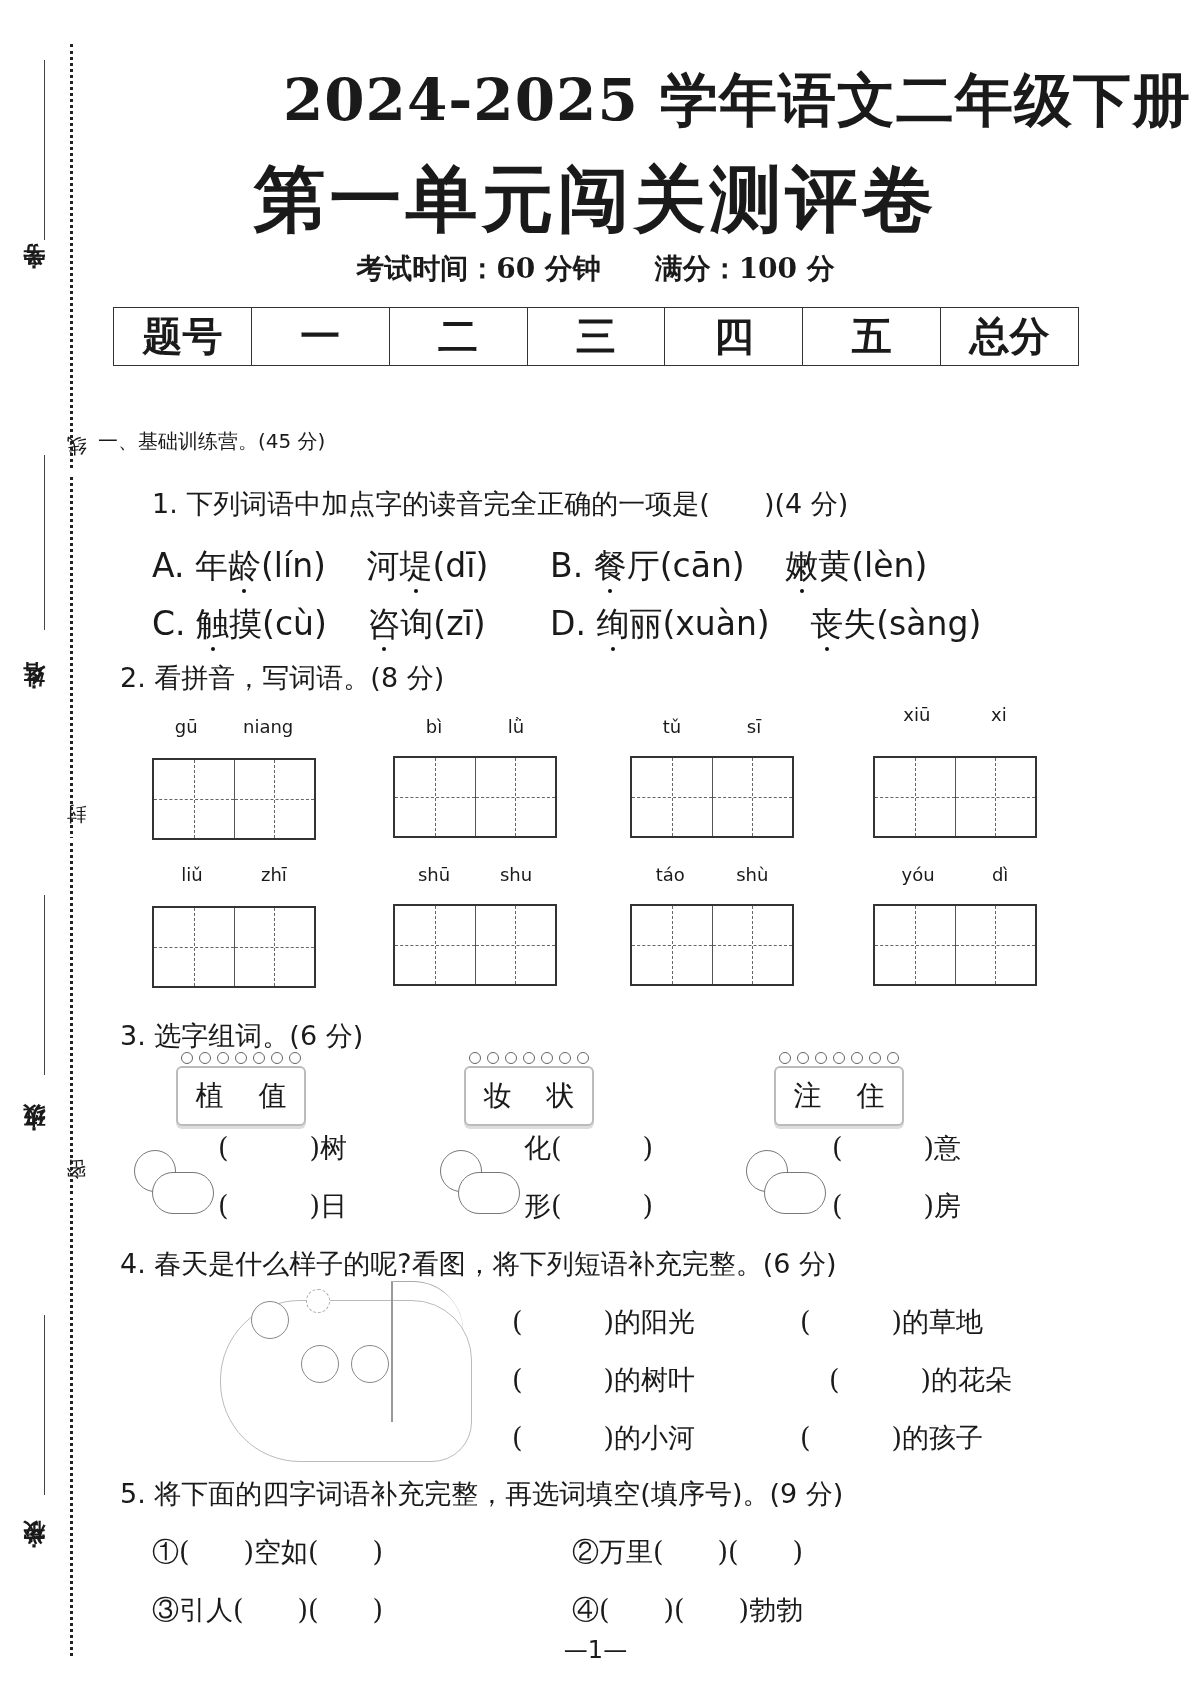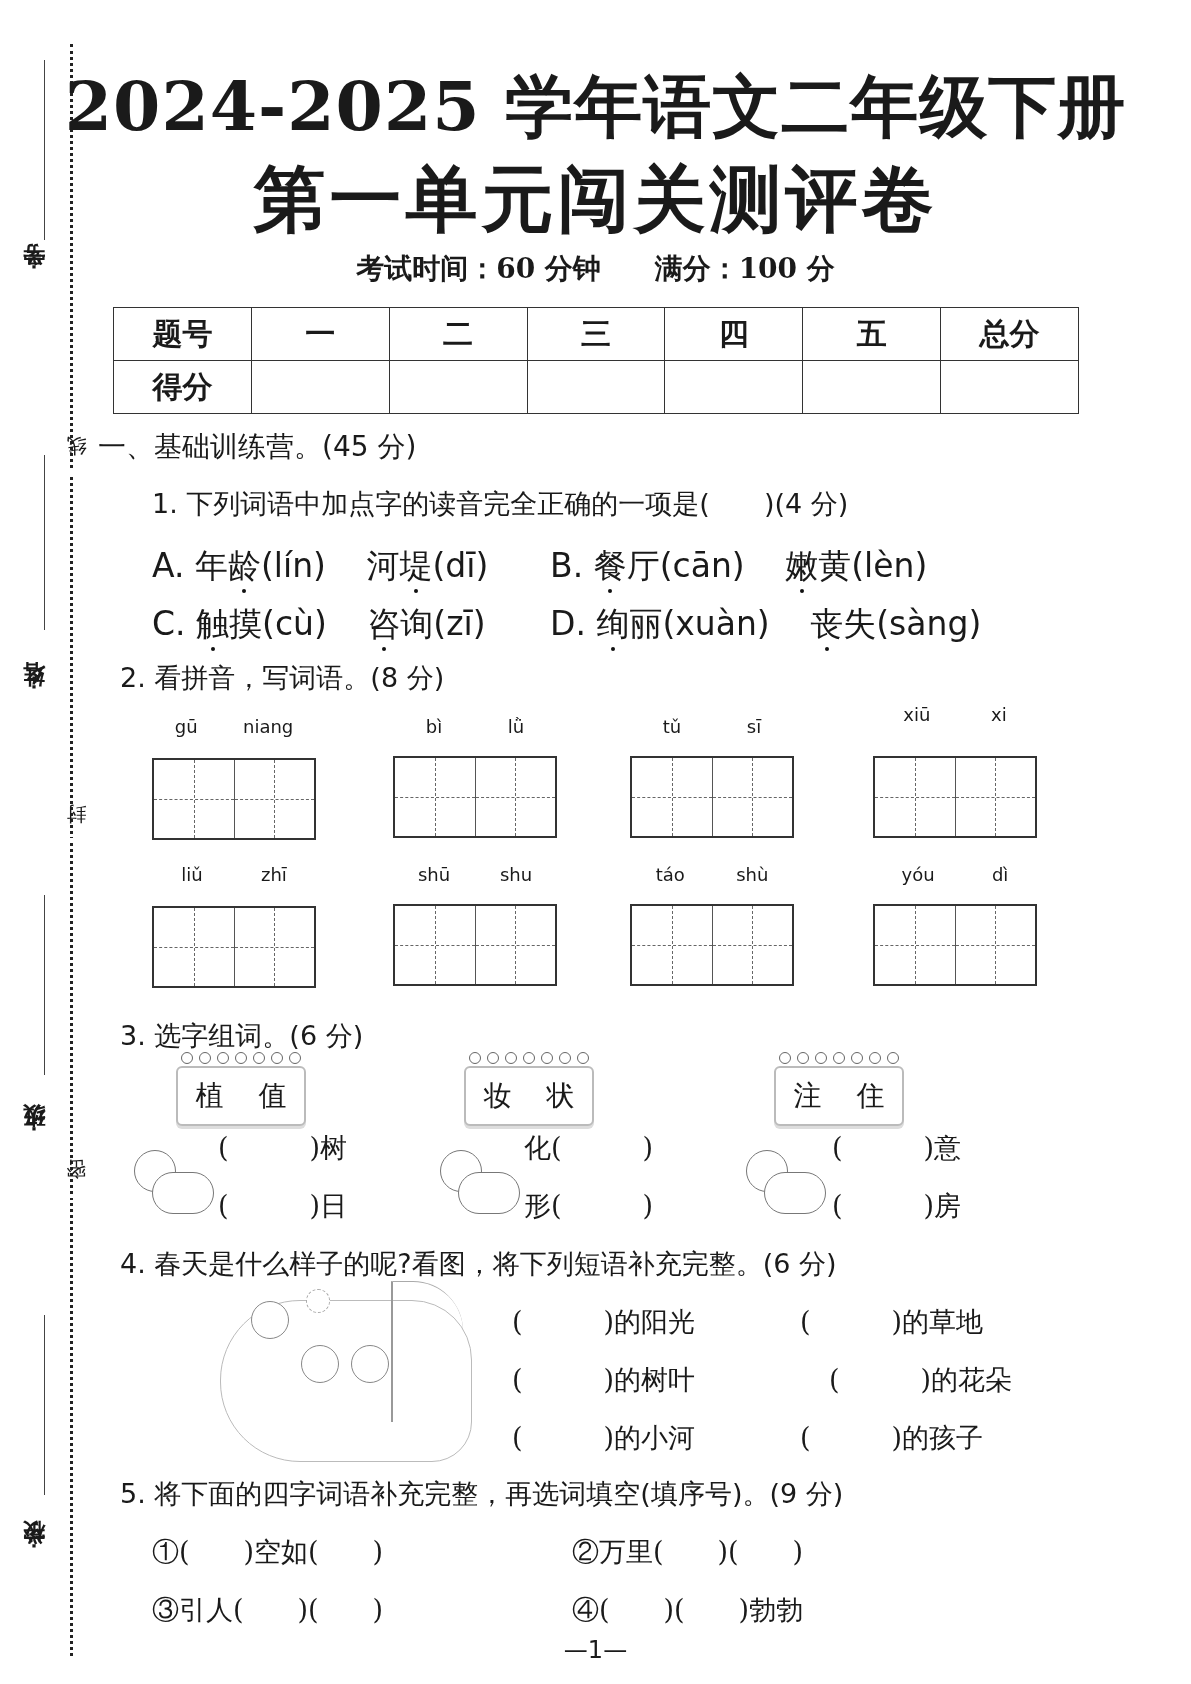--- a/index.html
+++ b/index.html
@@ -11,33 +11,33 @@
   .dotline { position:absolute; left:70px; top:44px; height:1612px; width:0;
              border-left:3px dotted #222; }
   .blank-line { position:absolute; left:44px; width:0; border-left:1.5px solid #444; }
   .side-label { position:absolute; left:18px; font-size:22px; font-weight:bold;
                 writing-mode:vertical-rl; transform:rotate(180deg); letter-spacing:2px;
                 font-family:"DejaVu Serif", serif; }
   .seal-char { position:absolute; left:62px; font-size:20px; background:#fff;
                writing-mode:vertical-rl; transform:rotate(180deg); padding:2px 0;
                font-family:"DejaVu Serif", serif; }
 
-  .title1 { left:0; width:1191px; top:62px; text-align:center; font-size:68px; font-weight:bold;
+  .title1 { left:0; width:1191px; top:62px; text-align:right; font-size:58px; font-weight:bold;
             letter-spacing:1px; }
   .title2 { left:0; width:1191px; top:152px; text-align:center; font-size:72px; font-weight:bold;
             letter-spacing:4px; }
   .subtitle { left:0; width:1191px; top:250px; text-align:center; font-size:28px; font-weight:bold; }
   .subtitle span { margin:8px 22px; }
 
   table.score { position:absolute; left:113px; top:307px; width:966px; border-collapse:collapse;
                 font-family:"DejaVu Serif", serif; }
-  table.score td { border:1.5px solid #333; height:50px; text-align:center; font-size:30px;
+  table.score td { border:1.5px solid #333; height:50px; text-align:center; font-size:40px;
                    font-weight:bold; width:14.28%; }
 
-  .sec-title { left:98px; top:428px; font-size:28px; font-family:"DejaVu Sans", sans-serif; }
+  .sec-title { left:98px; top:428px; font-size:20px; font-family:"DejaVu Sans", sans-serif; }
   .q { font-size:27px; font-family:"DejaVu Sans", sans-serif; }
   .opt { font-size:33px; font-family:"DejaVu Sans", sans-serif; }
   .dot { position:relative; }
   .dot::after { content:""; position:absolute; left:50%; bottom:-8px; width:4px; height:4px;
                 background:#111; border-radius:50%; transform:translateX(-50%); }
 
   .pinyin { font-size:18px; font-family:"DejaVu Sans", sans-serif; position:absolute;
             width:164px; display:flex; justify-content:space-around; }
   .tianzige { position:absolute; width:164px; height:82px; border:2px solid #333;
               display:flex; box-sizing:border-box; }
@@ -95,29 +95,20 @@
   <tbody>
       <tr>
     <td>题号</td>
     <td>一</td>
     <td>二</td>
     <td>三</td>
     <td>四</td>
     <td>五</td>
     <td>总分</td>
   </tr>
-  <tr>
-    <td>得分</td>
-    <td></td>
-    <td></td>
-    <td></td>
-    <td></td>
-    <td></td>
-    <td></td>
-  </tr>
 </tbody>
   </table>
 
 <div class="abs sec-title">一、基础训练营。(45 分)</div>
 
 <div class="abs q" style="left:120px;top:486px;margin-left:32px;">1. 下列词语中加点字的读音完全正确的一项是(　　)(4 分)</div>
 <div class="abs opt" style="left:152px;top:544px;">
   <span>A.</span>
   <span>年</span><span class="dot">龄</span><span>(lín)</span>
   <span style="margin-left:30px;">河</span><span class="dot">堤</span><span>(dī)</span>

